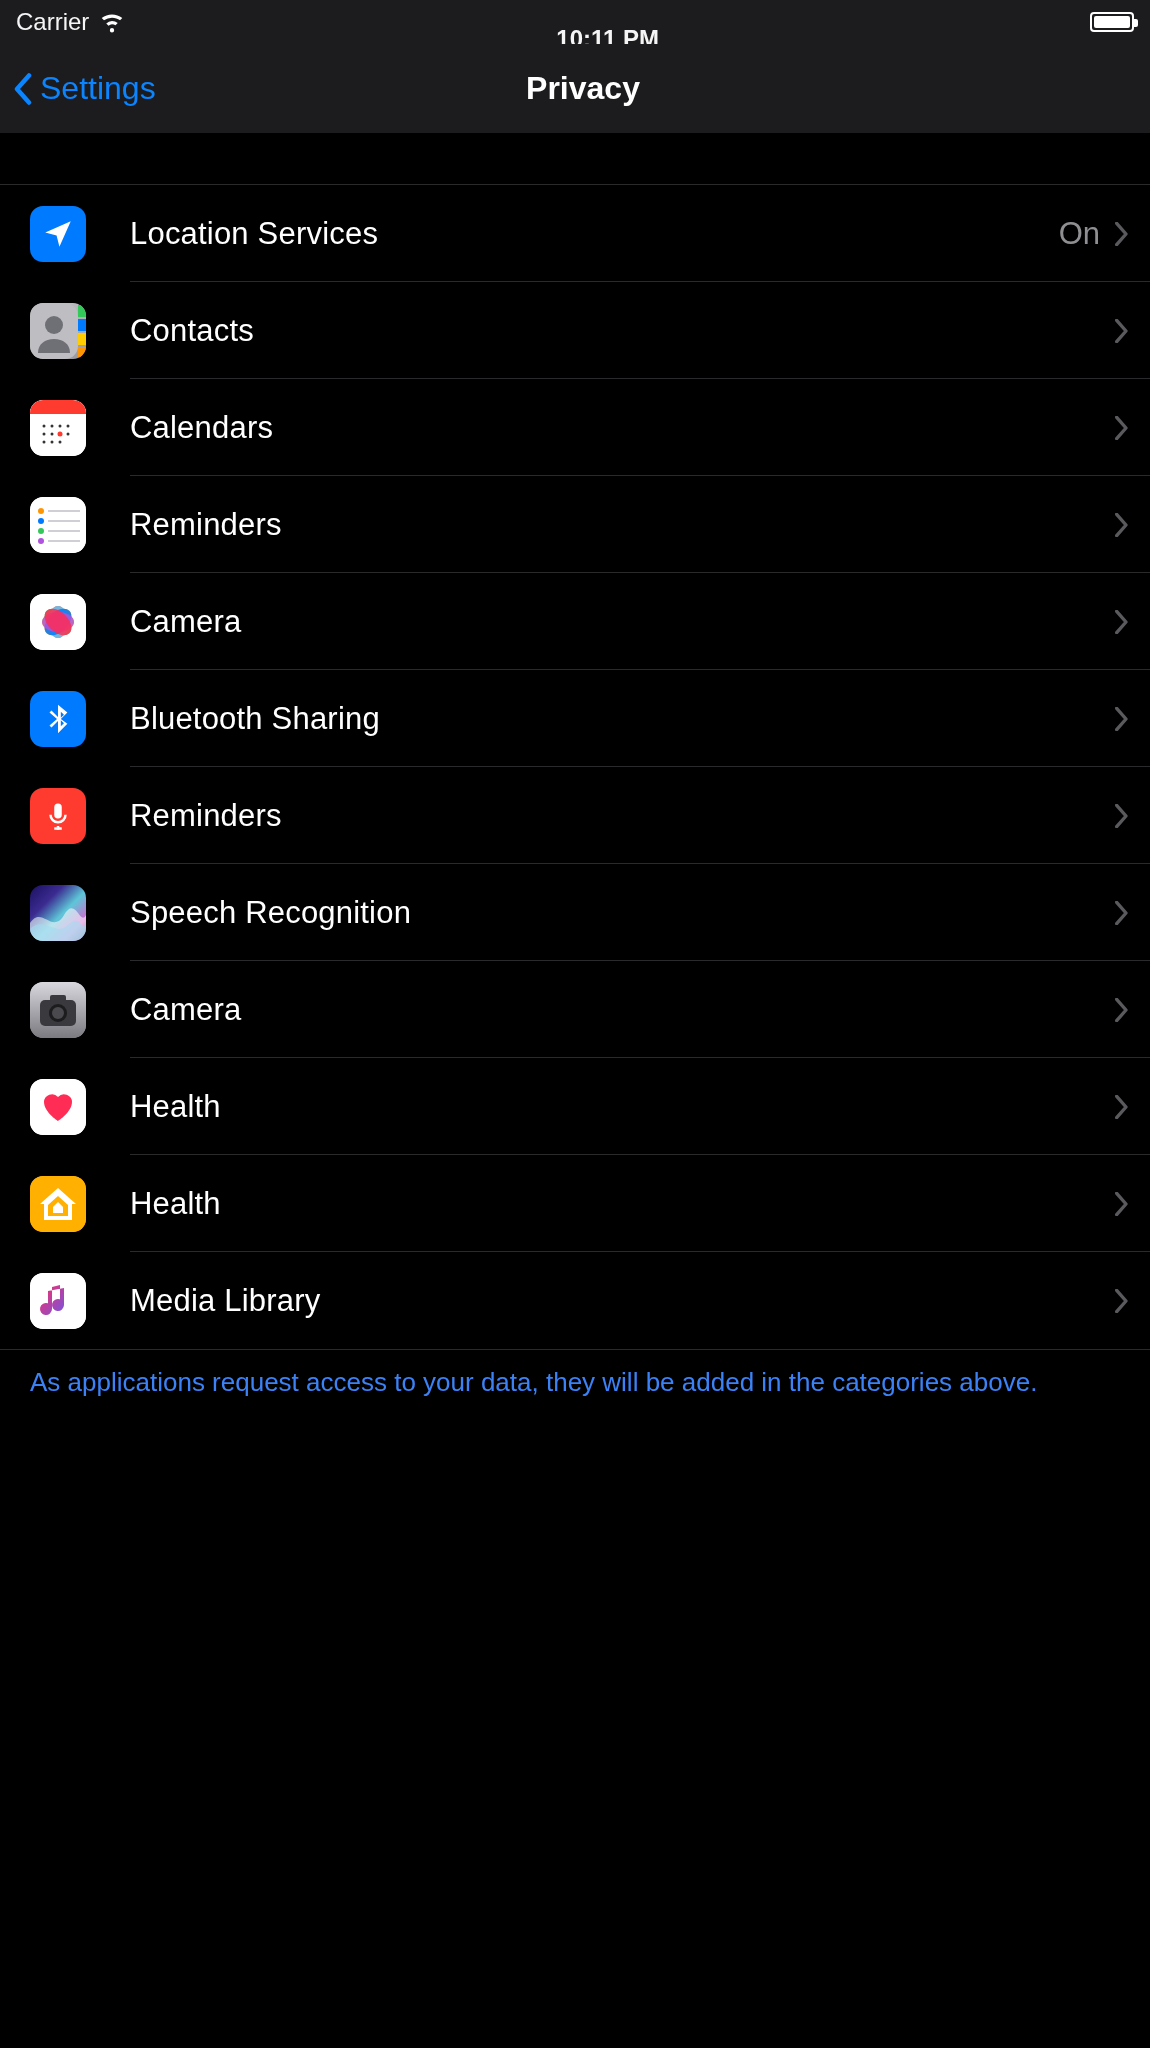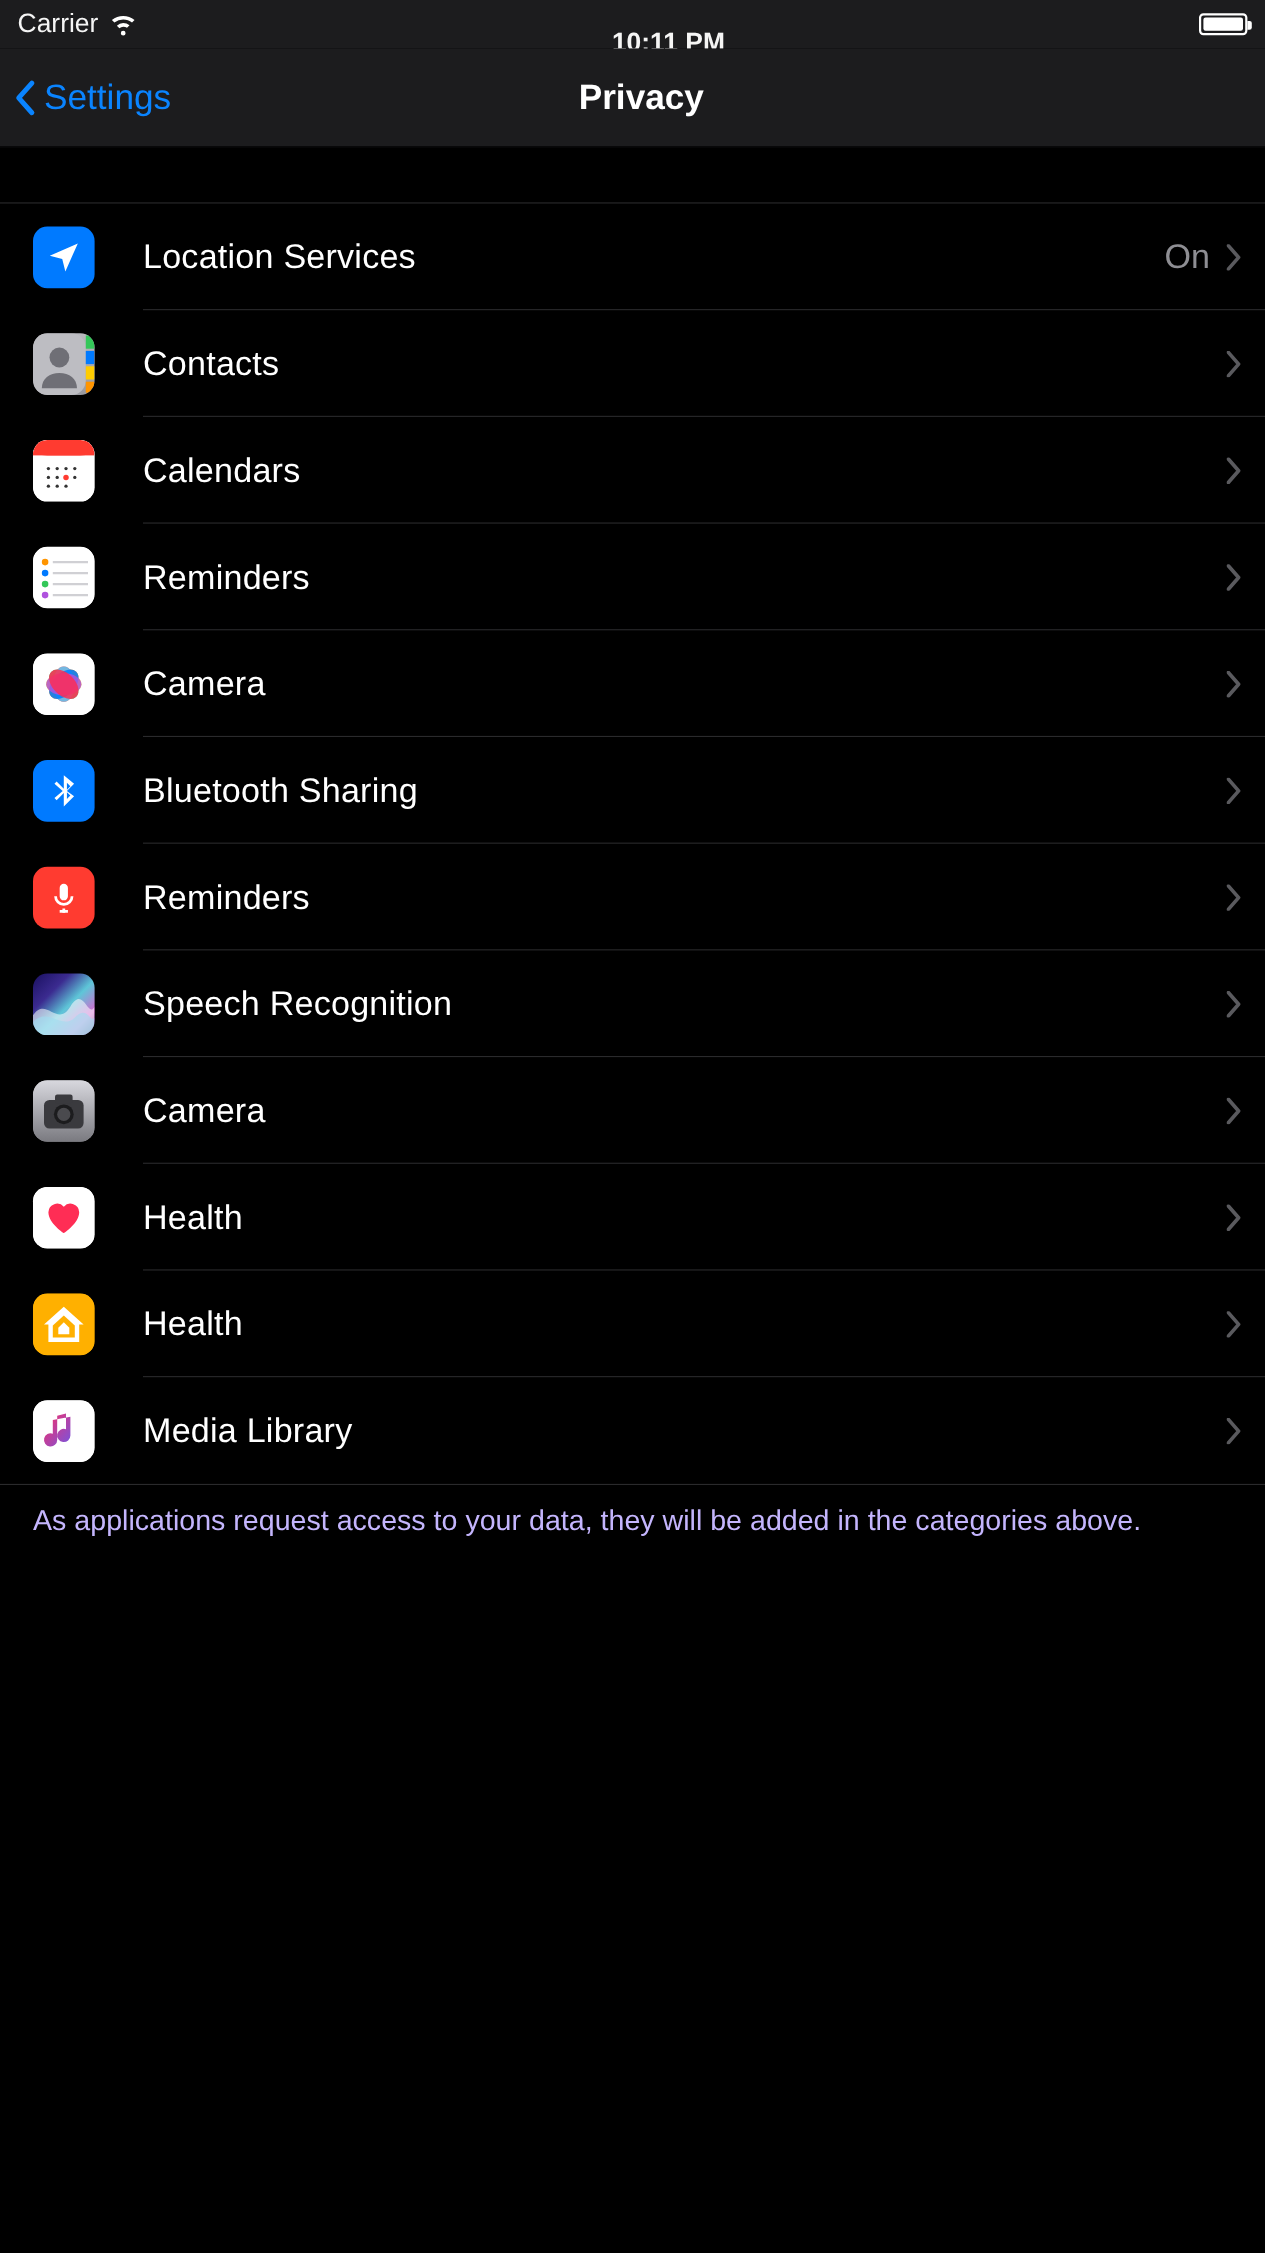--- a/index.html
+++ b/index.html
@@ -121,21 +121,21 @@
     width: 16px; height: 28px;
     display: flex; align-items: center; justify-content: center;
     color: #5a5a5e;
   }
 
   
   .footer-text {
     padding: 16px 30px 24px 30px;
     font-size: 26px;
     line-height: 1.3;
-    color: #c4b5fd;
+    color: #3b82f6;
   }
 
   
   .ic-location { background: #007aff; }
   .ic-contacts { background: linear-gradient(#b8b8bd,#9a9aa0); position: relative; }
   .ic-calendars { background: #fff; }
   .ic-reminders { background: #fff; }
   .ic-photos { background: #fff; }
   .ic-bluetooth { background: #007aff; }
   .ic-microphone { background: #ff3b30; }

